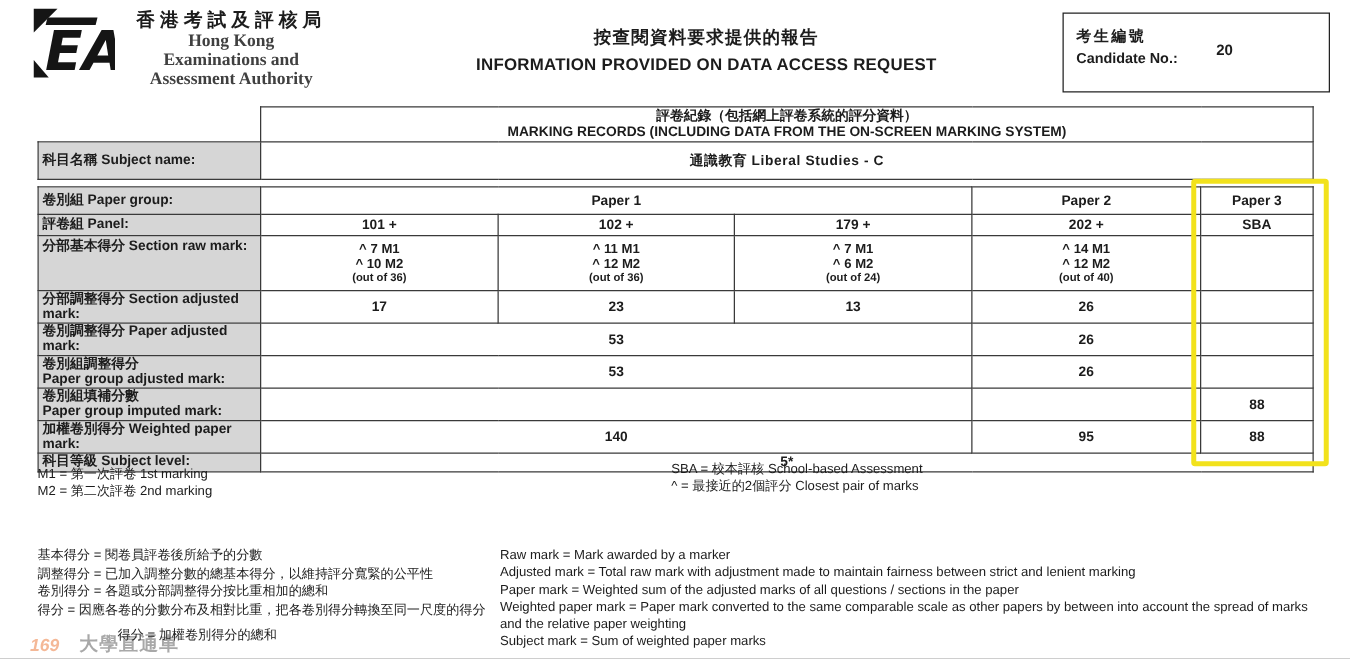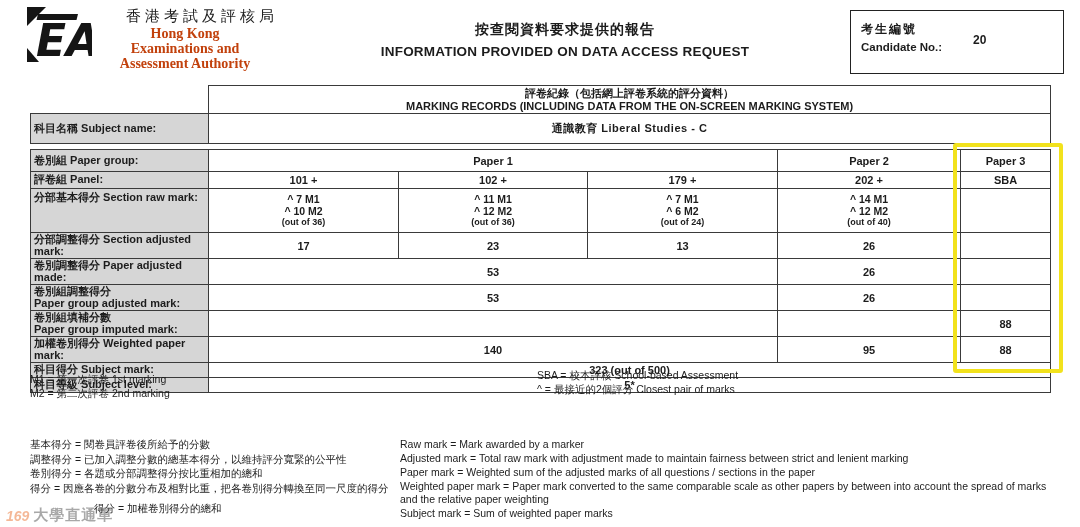--- a/index.html
+++ b/index.html
@@ -4,22 +4,22 @@
 <style>
   html,body{margin:0;padding:0;background:#888;}
   .page{
     position:relative;width:1080px;height:527px;background:#ffffff;
     font-family:"Liberation Sans","DejaVu Sans",sans-serif;color:#1c1c1c;
     overflow:hidden;margin:0 auto;
   }
   
   .logo{position:absolute;left:26px;top:6px;width:66px;height:62px;}
   .org{position:absolute;left:92px;top:7px;width:186px;text-align:center;}
-  .org-cn{font-family:"Liberation Serif","DejaVu Serif",serif;font-weight:normal;font-size:15px;letter-spacing:4px;white-space:nowrap;text-align:right;}
-  .org-en{font-family:"Liberation Serif","DejaVu Serif",serif;font-weight:bold;font-size:14px;line-height:15px;color:#c2410c;}
+  .org-cn{font-family:"Liberation Serif","DejaVu Serif",serif;font-weight:bold;font-size:15px;letter-spacing:4px;white-space:nowrap;}
+  .org-en{font-family:"Liberation Serif","DejaVu Serif",serif;font-weight:bold;font-size:14px;line-height:15px;color:#404040;}
   .title-block{position:absolute;left:330px;top:21px;width:470px;text-align:center;}
   .title-cn{font-size:14px;font-weight:bold;letter-spacing:1px;}
   .title-en{font-size:13.5px;font-weight:bold;margin-top:5px;letter-spacing:.2px;}
   .candidate-box{position:absolute;left:850px;top:10px;width:212px;height:62px;border:1.5px solid #222;}
   .cand-cn{position:absolute;left:10px;top:10px;font-size:12px;font-weight:bold;letter-spacing:2px;}
   .cand-en{position:absolute;left:10px;top:30px;font-size:11.5px;font-weight:bold;}
   .cand-no{position:absolute;left:122px;top:22px;font-size:12px;font-weight:600;}
   
   table.tbl{position:absolute;left:30px;border-collapse:collapse;table-layout:fixed;width:1020px;}
   table.tbl td{border:1px solid #3a3a3a;padding:1px 3px;font-size:11px;vertical-align:middle;overflow:hidden;}
@@ -49,21 +49,21 @@
   .hl-paper3{position:absolute;left:953px;top:143px;width:102px;height:222px;border:4px solid #f2e21c;border-radius:3px;pointer-events:none;}
   
   .notes-left{position:absolute;left:30px;top:372px;font-size:10.5px;line-height:14px;}
   .notes-center{position:absolute;left:537px;top:368px;font-size:10.5px;line-height:14px;}
   .defs-cn{position:absolute;left:30px;top:438px;width:370px;font-size:10.5px;line-height:13.5px;}
   .defs-cn div{white-space:nowrap;margin-bottom:1px;}
   .defs-cn .last{margin-top:7px;margin-left:64px;}
   .defs-en{position:absolute;left:400px;top:438px;width:660px;font-size:10.5px;line-height:13px;}
   .defs-en div{margin-bottom:1px;}
   
-  .watermark{position:absolute;left:6px;bottom:2px;display:flex;align-items:center;gap:4px;opacity:.45;}
+  .watermark{position:absolute;left:24px;bottom:2px;display:flex;align-items:center;gap:16px;opacity:.45;}
   .wm-badge{color:#e8641b;font-weight:bold;font-size:14px;font-style:italic;}
   .wm-text{color:#404040;font-weight:bold;font-size:15px;letter-spacing:1px;}
 </style>
 </head>
 <body>
 
 <div class="page">
 
   <div class="logo">
     <svg width="66" height="62" viewBox="0 0 66 62">
@@ -171,21 +171,21 @@
     <tr class="r-secadj">
       <td class="lbl">分部調整得分 Section adjusted mark:</td>
       <td class="val">17</td>
       <td class="val">23</td>
       <td class="val">13</td>
       <td class="val">26</td>
       <td class="val"></td>
     </tr>
 
     <tr class="r-padj">
-      <td class="lbl">卷別調整得分 Paper adjusted made:</td>
+      <td class="lbl">卷別調整得分 Paper adjusted mark:</td>
       <td class="val" colspan="3">53</td>
       <td class="val">26</td>
       <td class="val"></td>
     </tr>
 
     <tr class="r-pgadj">
       <td class="lbl">
         <div class="lbl2">卷別組調整得分</div>
         <div class="lbl2">Paper group adjusted mark:</div>
       </td>
@@ -204,24 +204,20 @@
       <td class="val">88</td>
     </tr>
 
     <tr class="r-wt">
       <td class="lbl">加權卷別得分 Weighted paper mark:</td>
       <td class="val" colspan="3">140</td>
       <td class="val">95</td>
       <td class="val">88</td>
     </tr>
 
-    <tr class="r-smark">
-      <td class="lbl">科目得分 Subject mark:</td>
-      <td class="val" colspan="5">323 (out of 500)</td>
-    </tr>
 
     <tr class="r-slevel">
       <td class="lbl">科目等級 Subject level:</td>
       <td class="val" colspan="5">5*</td>
     </tr>
   </tbody>
     </table>
 
   <div class="hl-paper3"></div>
 

